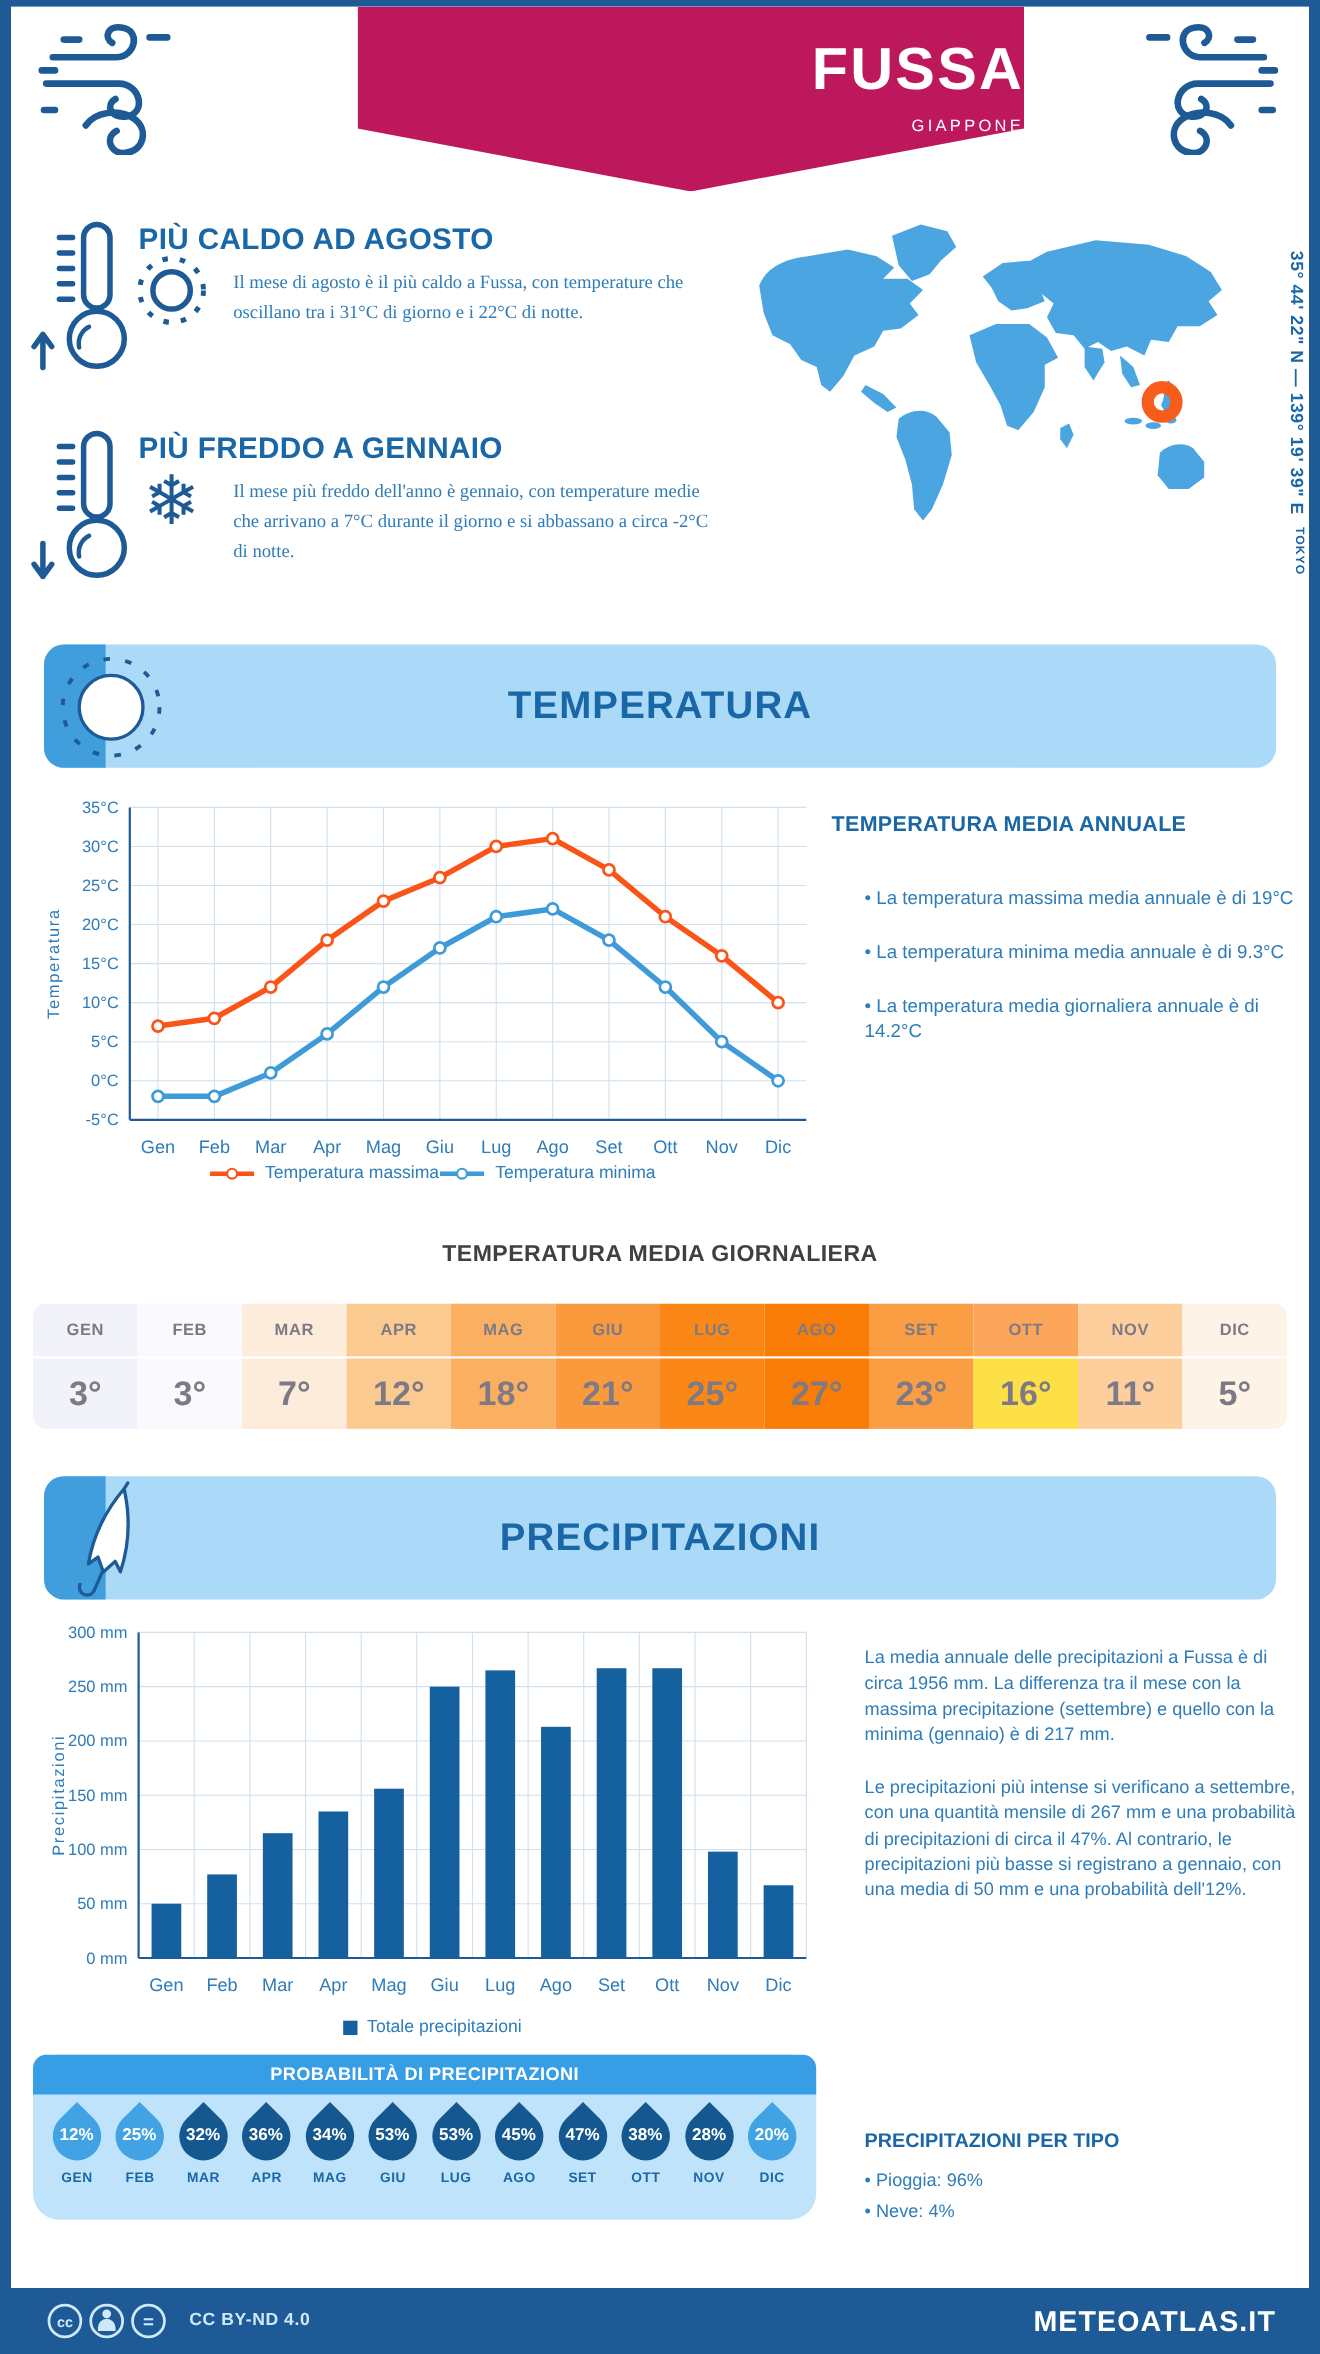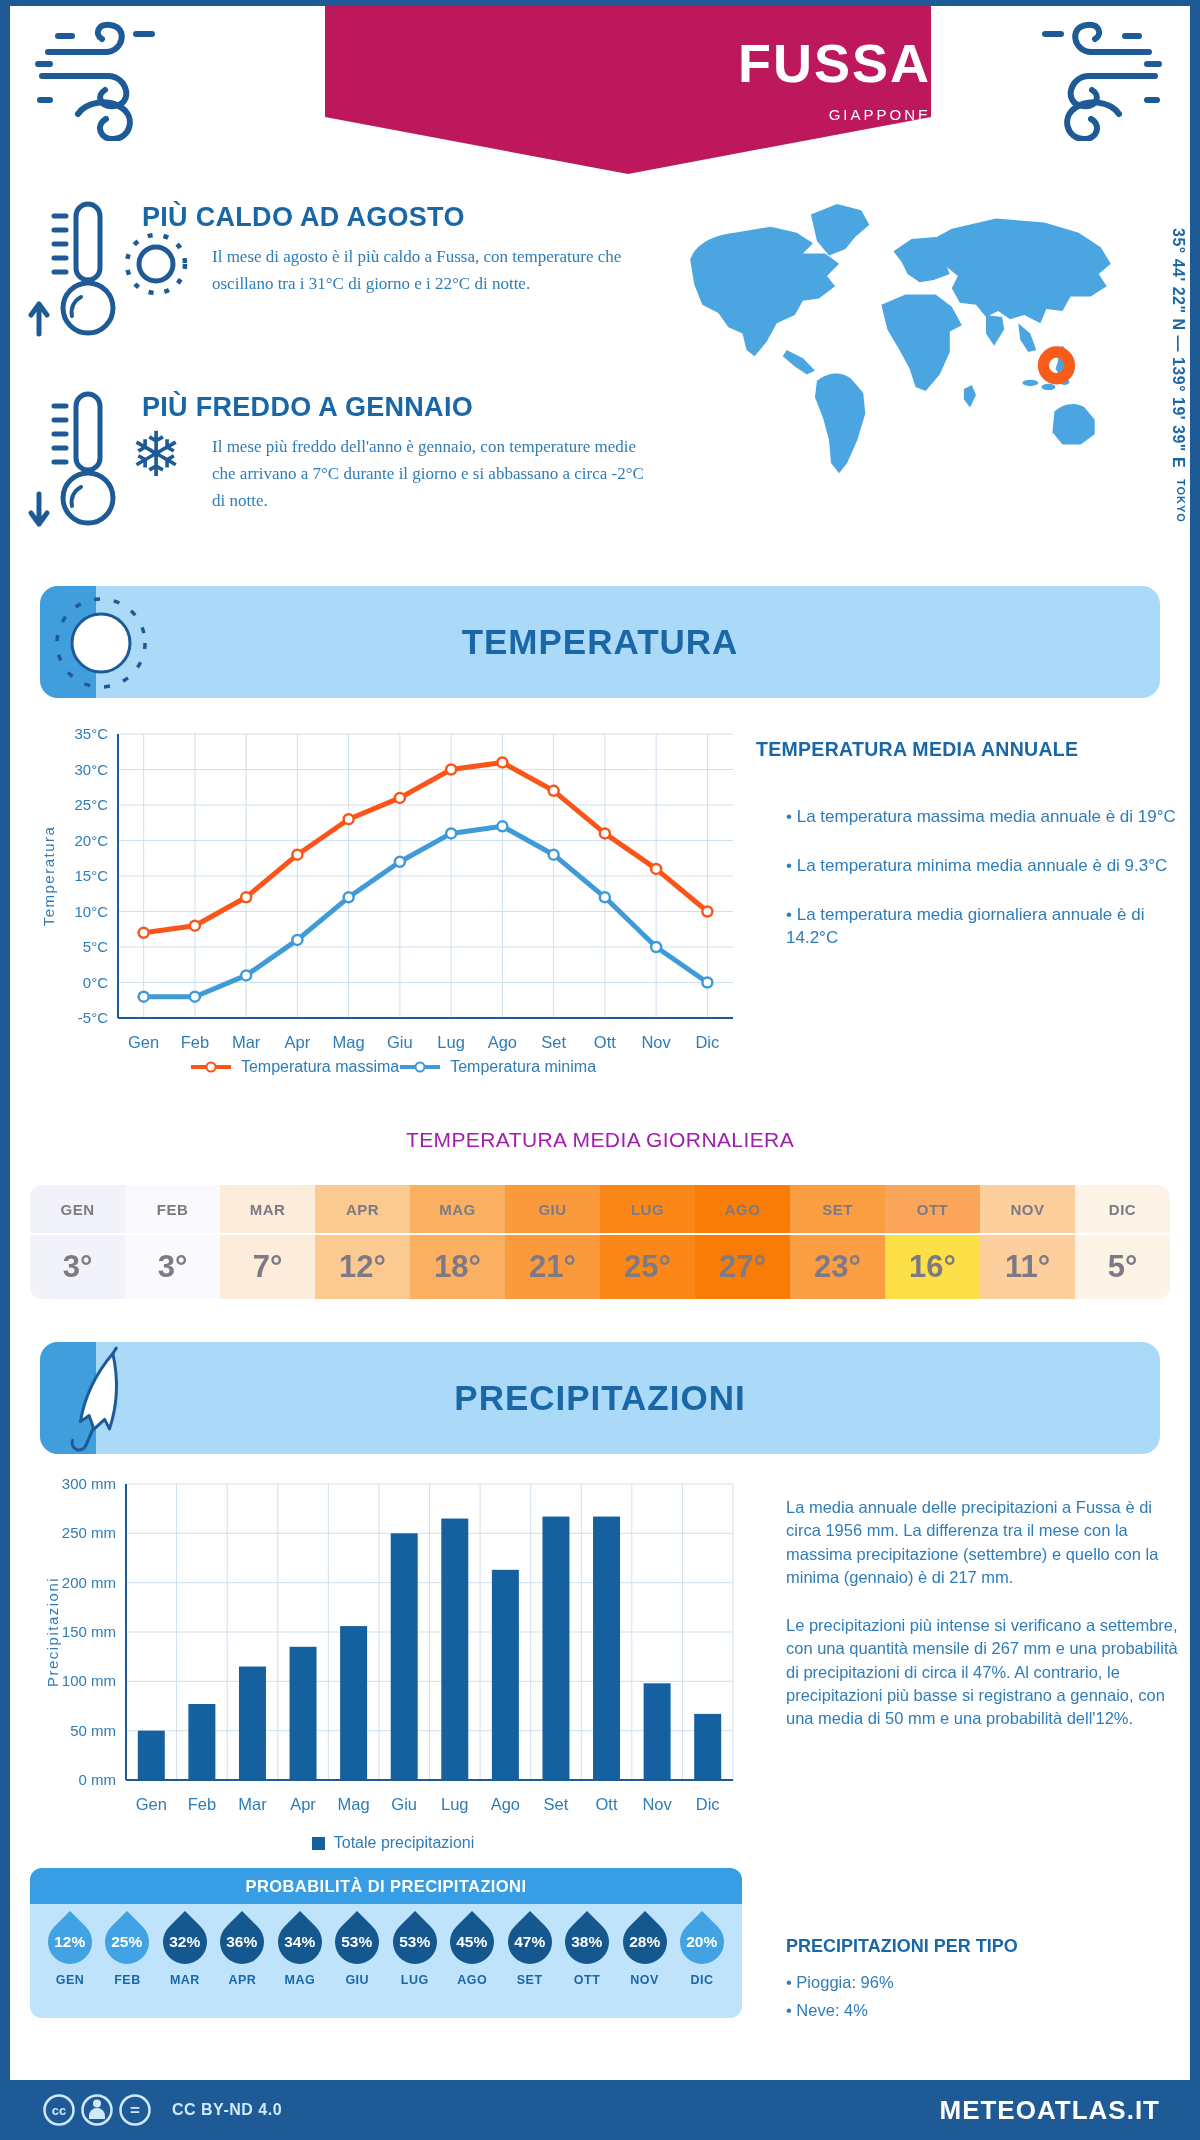--- a/index.html
+++ b/index.html
@@ -14,21 +14,21 @@
           clip-path:polygon(0 0,100% 0,100% 66%,50% 100%,0 66%);text-align:right;color:#fff;}
   .banner .title{margin-top:26px;font-size:54px;font-weight:bold;letter-spacing:2px;}
   .banner .subtitle{margin-top:12px;font-size:15px;letter-spacing:3px;}
   .wind{position:absolute;top:16px;}
   .wind-left{left:32px;}
   .wind-right{left:990px;transform:scaleX(-1);}
 
   
   .hl-icon1{position:absolute;left:26px;top:196px;}
   .hl-icon2{position:absolute;left:26px;top:386px;}
-  .hl-title{position:absolute;left:142px;font-size:27px;font-weight:bold;color:#1a67a7;letter-spacing:.3px;}
+  .hl-title{position:absolute;left:126px;font-size:27px;font-weight:bold;color:#1a67a7;letter-spacing:.3px;}
   #hl-title-1{top:202px;} #hl-title-2{top:392px;}
   .hl-text{position:absolute;left:212px;width:425px;font-size:17px;line-height:1.58;color:#2e7cb8;font-family:Liberation Serif, serif;}
   #hl-text-1{top:244px;} #hl-text-2{top:434px;width:432px;}
 
   
   .map{position:absolute;left:662px;top:200px;}
   .coords{position:absolute;top:228px;right:13px;writing-mode:vertical-rl;display:flex;gap:9px;}
   .coord-text{font-size:16px;font-weight:bold;color:#1a67a7;letter-spacing:.5px;}
   .coord-city{font-size:11px;font-weight:bold;color:#1a67a7;letter-spacing:1px;margin-top:2px;}
 
@@ -54,30 +54,30 @@
 
   
   .annual-title{position:absolute;left:756px;top:738px;font-size:19.5px;font-weight:bold;color:#1a67a7;letter-spacing:.3px;}
   .annual-list{position:absolute;left:786px;top:806px;width:392px;font-size:17px;line-height:1.35;color:#2e7cb8;}
   .annual-list p{margin:0 0 26px 0;}
   .precip-text{position:absolute;left:786px;top:1496px;width:398px;font-size:16.5px;line-height:1.42;color:#2e7cb8;}
   .precip-text p{margin:0 0 24px 0;}
 
   
   .daily-title{position:absolute;left:0;top:1128px;width:1200px;text-align:center;
-               font-size:21px;font-weight:normal;color:#a21caf;letter-spacing:.4px;}
+               font-size:21px;font-weight:bold;color:#404040;letter-spacing:.4px;}
   #month-table{position:absolute;left:30px;top:1185px;width:1140px;display:grid;
                grid-template-columns:repeat(12,1fr);grid-template-rows:48px 64px;row-gap:2px;
                border-radius:12px;overflow:hidden;}
   .mcell{display:flex;align-items:center;justify-content:center;color:#7d7a85;font-weight:bold;}
   .mh{font-size:15px;letter-spacing:.5px;}
   .mv{font-size:31px;}
 
   
-  .prob-panel{position:absolute;left:30px;top:1868px;width:712px;height:150px;background:#bfe3fb;border-radius:12px;}
+  .prob-panel{position:absolute;left:30px;top:1868px;width:712px;height:150px;background:#bfe3fb;border-radius:24px;}
   .prob-header{height:36px;background:#379ee5;border-radius:12px 12px 0 0;display:flex;align-items:center;
                justify-content:center;color:#fff;font-weight:bold;font-size:16.5px;letter-spacing:.4px;}
   .drops{display:flex;justify-content:space-between;padding:10px 12px 0 12px;}
   .drop-item{width:56px;display:flex;flex-direction:column;align-items:center;}
   .drop{width:44px;height:44px;background:#14588f;border-radius:0 50% 50% 50%;transform:rotate(45deg);
         display:flex;align-items:center;justify-content:center;margin-top:6px;}
   .drop.light{background:#41a3e3;}
   .drop span{transform:rotate(-45deg);color:#fff;font-weight:bold;font-size:15.5px;}
   .drop-month{margin-top:9px;font-size:12.5px;font-weight:bold;color:#1a67a7;letter-spacing:.5px;}
 

